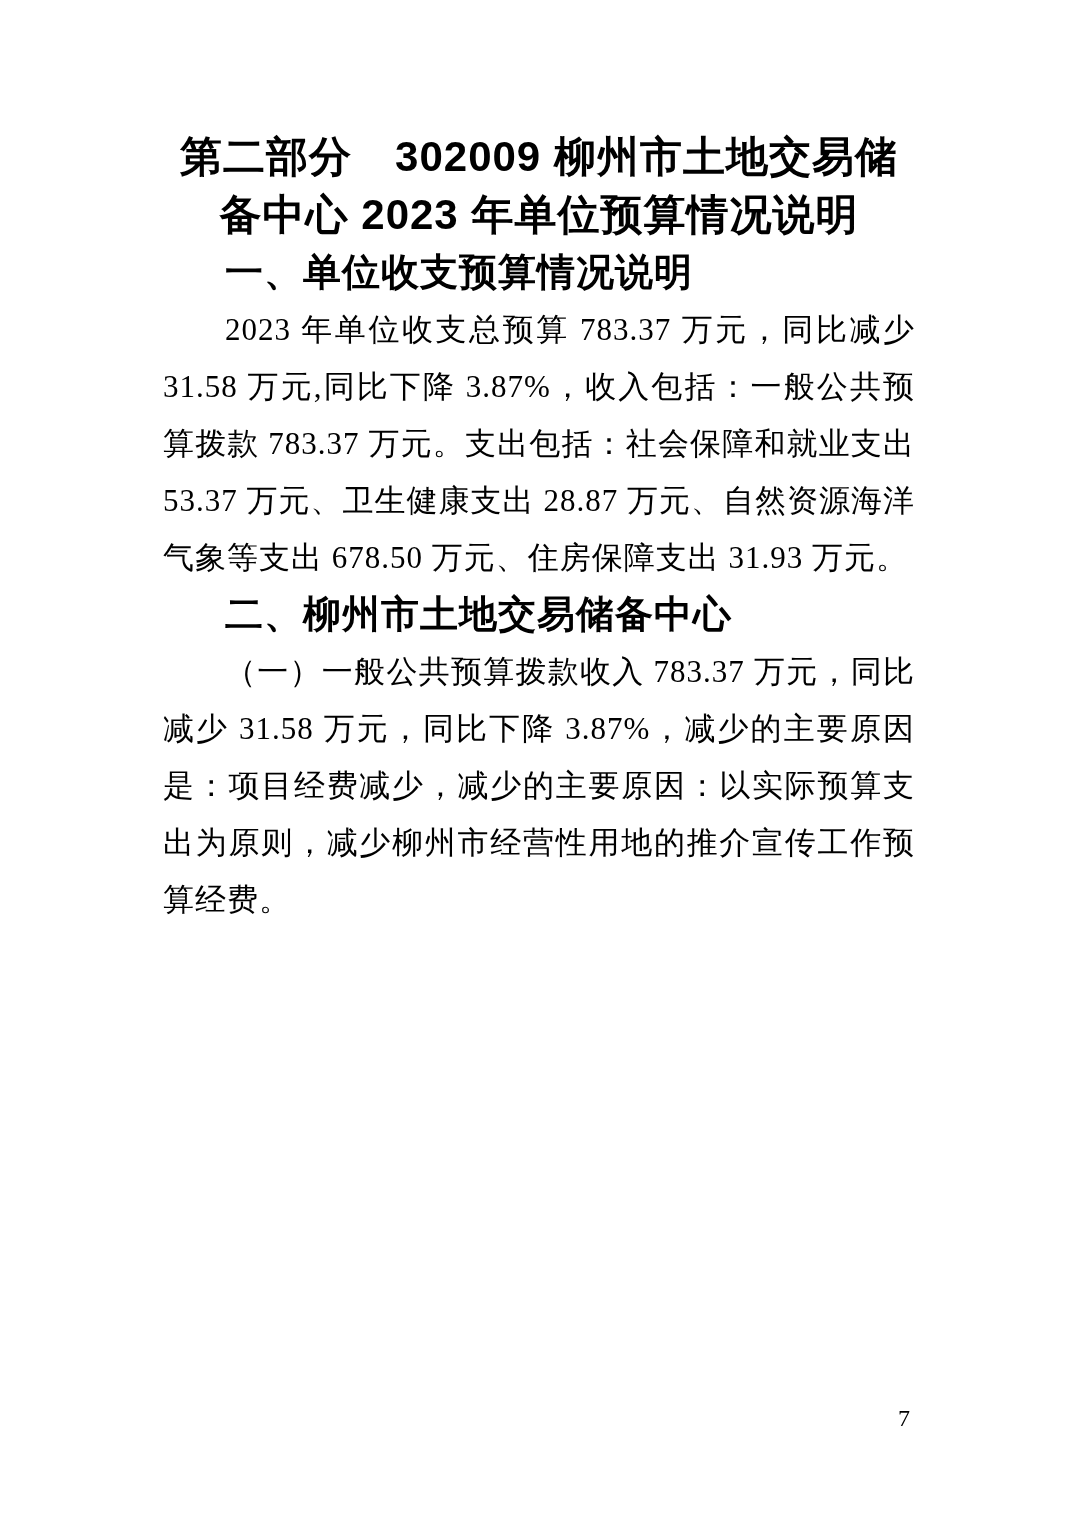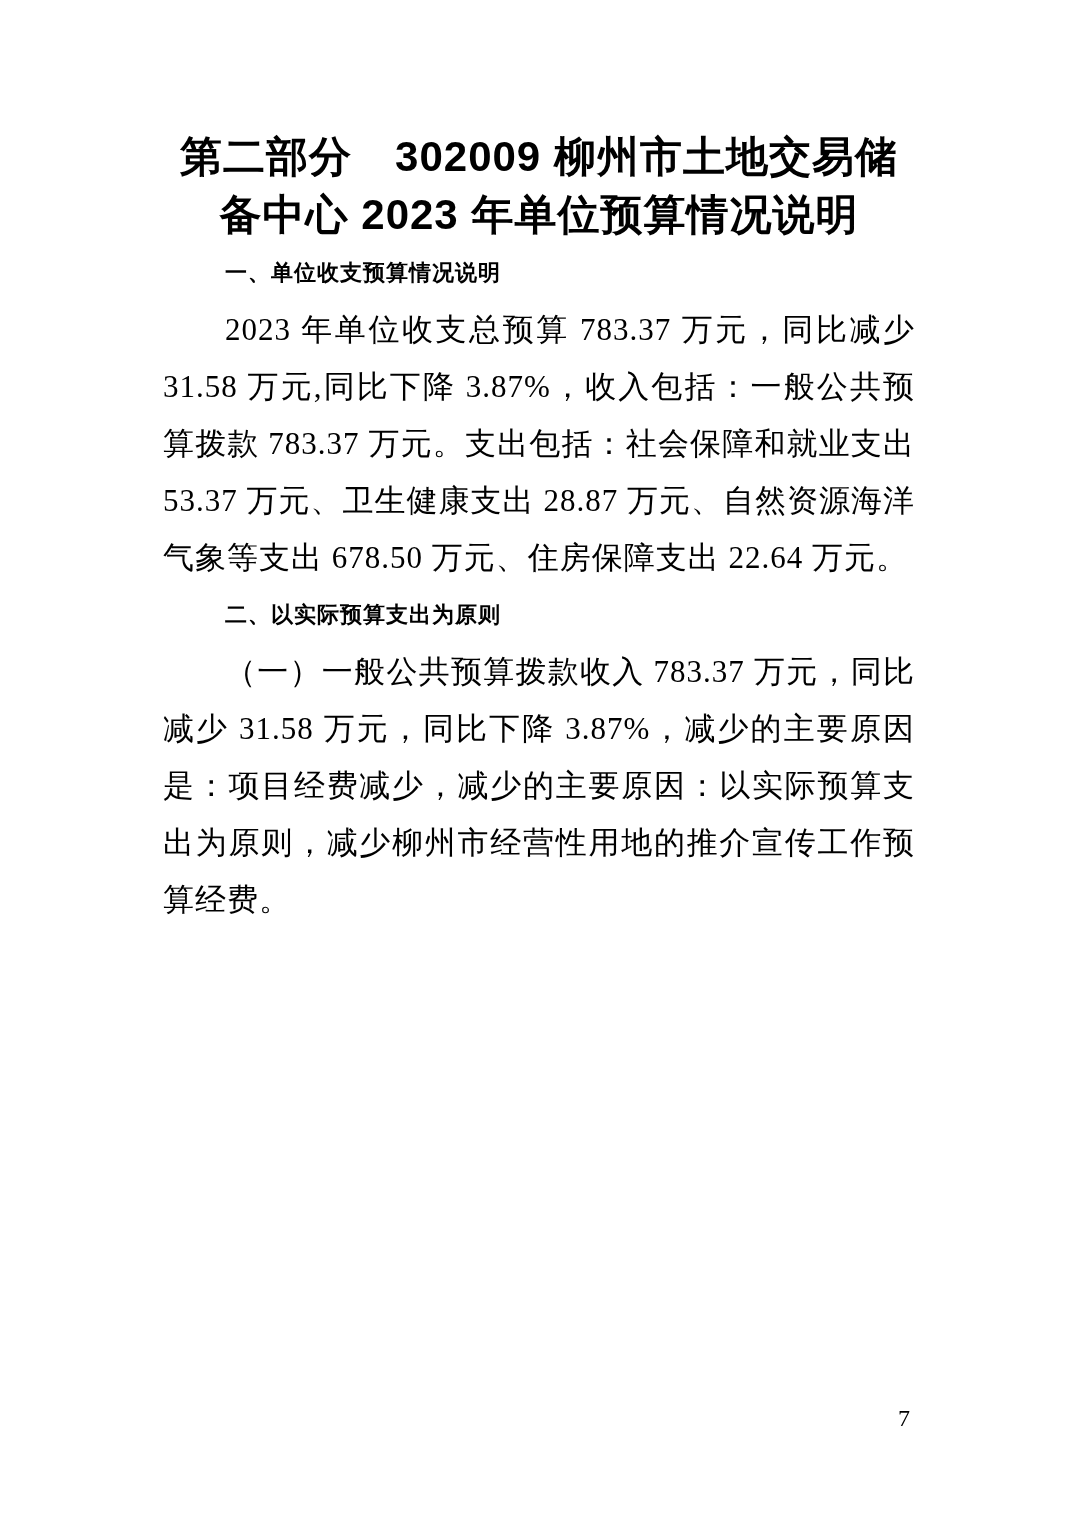--- a/index.html
+++ b/index.html
@@ -29,21 +29,21 @@
     font-family: "Liberation Sans", "DejaVu Sans", sans-serif;
     font-weight: bold;
     font-size: 42px;
     line-height: 58px;
     text-align: center;
     letter-spacing: 1px;
   }
   .section-heading {
     font-family: "Liberation Sans", "DejaVu Sans", sans-serif;
     font-weight: bold;
-    font-size: 22px;
+    font-size: 38px;
     line-height: 57px;
     text-indent: 62px;
     letter-spacing: 1px;
   }
   .para {
     font-family: "Liberation Serif", "DejaVu Serif", serif;
     font-size: 31px;
     line-height: 57px;
     text-indent: 62px;
     text-align: justify;
@@ -61,25 +61,25 @@
 </head>
 <body>
 
 <div class="page">
   <div class="content">
 
     <h1 class="doc-title">第二部分　302009 柳州市土地交易储备中心 2023 年单位预算情况说明</h1>
 
     <div>
       <h2 class="section-heading">一、单位收支预算情况说明</h2>
-      <p class="para">2023 年单位收支总预算 783.37 万元，同比减少 31.58 万元,同比下降 3.87%，收入包括：一般公共预算拨款 783.37 万元。支出包括：社会保障和就业支出 53.37 万元、卫生健康支出 28.87 万元、自然资源海洋气象等支出 678.50 万元、住房保障支出 22.64 万元。</p>
+      <p class="para">2023 年单位收支总预算 783.37 万元，同比减少 31.58 万元,同比下降 3.87%，收入包括：一般公共预算拨款 783.37 万元。支出包括：社会保障和就业支出 53.37 万元、卫生健康支出 28.87 万元、自然资源海洋气象等支出 678.50 万元、住房保障支出 31.93 万元。</p>
     </div>
 
     <div>
-      <h2 class="section-heading">二、以实际预算支出为原则</h2>
+      <h2 class="section-heading">二、柳州市土地交易储备中心</h2>
       <p class="para">（一）一般公共预算拨款收入 783.37 万元，同比减少 31.58 万元，同比下降 3.87%，减少的主要原因是：项目经费减少，减少的主要原因：以实际预算支出为原则，减少柳州市经营性用地的推介宣传工作预算经费。</p>
     </div>
 
 
   </div>
 
   <div class="page-number">7</div>
 </div>
 
 </body></html>

